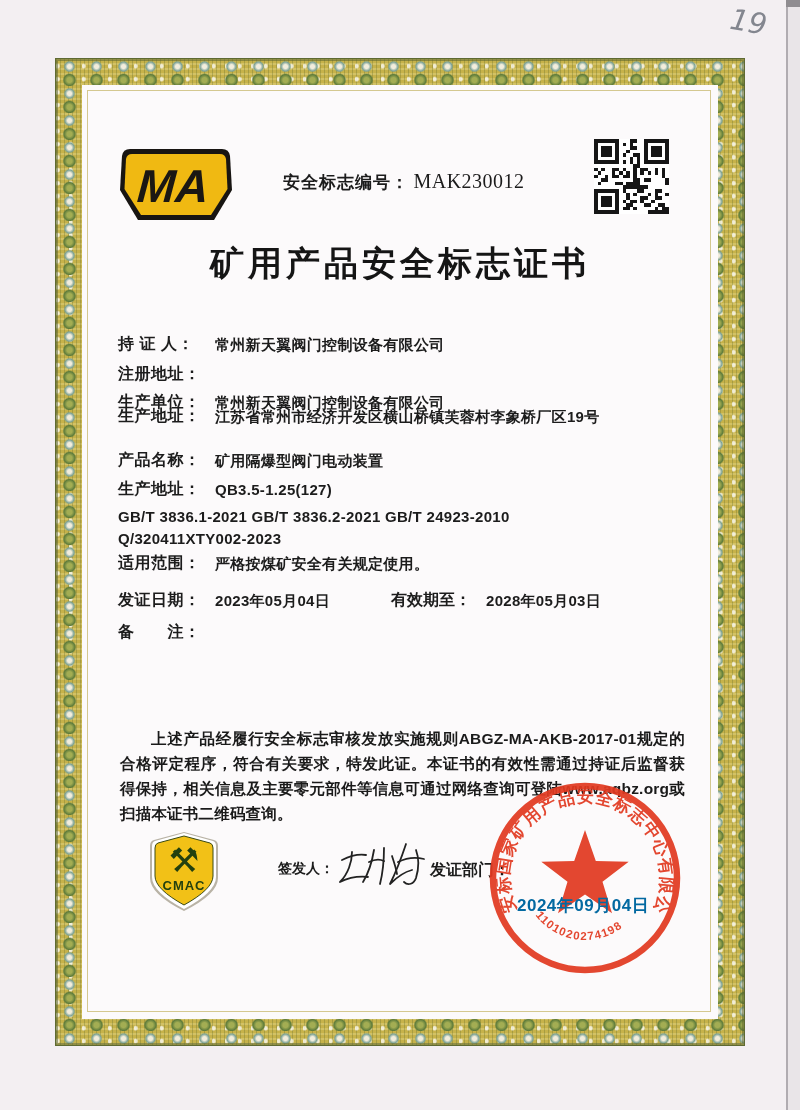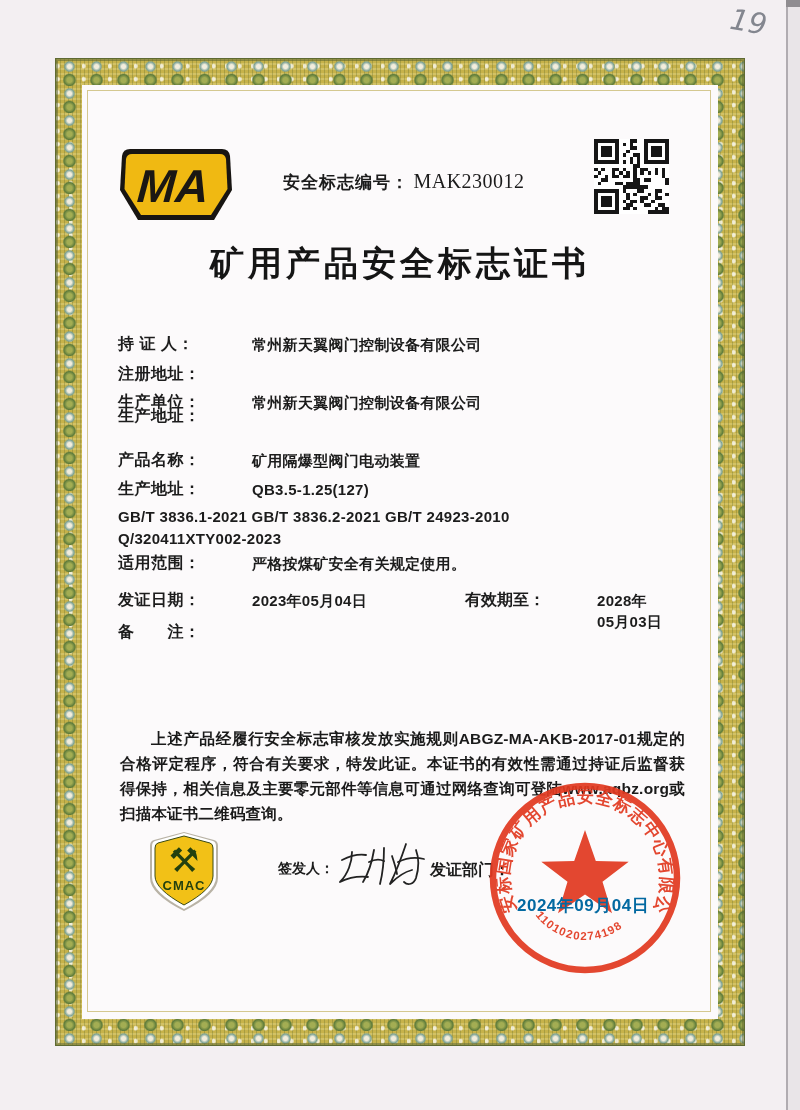--- a/index.html
+++ b/index.html
@@ -45,21 +45,21 @@
   .sn-line{position:absolute;left:283px;top:170px;white-space:nowrap;}
   .sn-label{font-size:17px;font-weight:bold;letter-spacing:1px;}
   .sn-value{font-family:"Liberation Serif", serif;font-size:20px;letter-spacing:.5px;}
   .qr{position:absolute;left:594px;top:139px;width:75px;height:75px;}
   .doc-title{
     position:absolute;left:0;top:241px;width:800px;text-align:center;
     font-size:34px;font-weight:bold;letter-spacing:4px;color:#151515;
   }
   
   .fields{position:absolute;left:118px;top:0;width:545px;}
-  .frow{position:absolute;display:flex;align-items:flex-start;width:545px;gap:37px;}
+  .frow{position:absolute;display:flex;align-items:flex-start;width:545px;}
   .flabel{font-size:16px;font-weight:bold;flex:none;width:97px;letter-spacing:.5px;}
   .fvalue{font-size:15px;font-weight:bold;letter-spacing:.3px;line-height:21px;}
   .frow.wide .flabel{width:192px;}
   .frow.wide{align-items:center;}
   .frow.wide .fvalue{width:400px;line-height:22px;}
   .r0{top:334px}.r1{top:364px}.r2{top:392px}.r3{top:406px}.r4{top:450px}
   .r5{top:479px}.r6{top:506px;min-height:44px}.r7{top:553px}.r8{top:590px}.r9{top:622px}
   .date-val{width:168px;flex:none;}
   .exp-label{width:95px;flex:none;font-size:16px;font-weight:bold;margin-left:8px;}
   
@@ -237,20 +237,21 @@
   </div>
   <div class="frow r1">
     <span class="flabel">注册地址：</span>
   </div>
   <div class="frow r2">
     <span class="flabel">生产单位：</span>
     <span class="fvalue">常州新天翼阀门控制设备有限公司</span>
   </div>
   <div class="frow r3">
     <span class="flabel">生产地址：</span>
+    <span class="fvalue">江苏省常州市经济开发区横山桥镇芙蓉村李象桥厂区19号</span>
   </div>
   <div class="frow r4">
     <span class="flabel">产品名称：</span>
     <span class="fvalue">矿用隔爆型阀门电动装置</span>
   </div>
   <div class="frow r5">
     <span class="flabel">生产地址：</span>
     <span class="fvalue">QB3.5-1.25(127)</span>
   </div>
   <div class="frow r6 wide">

